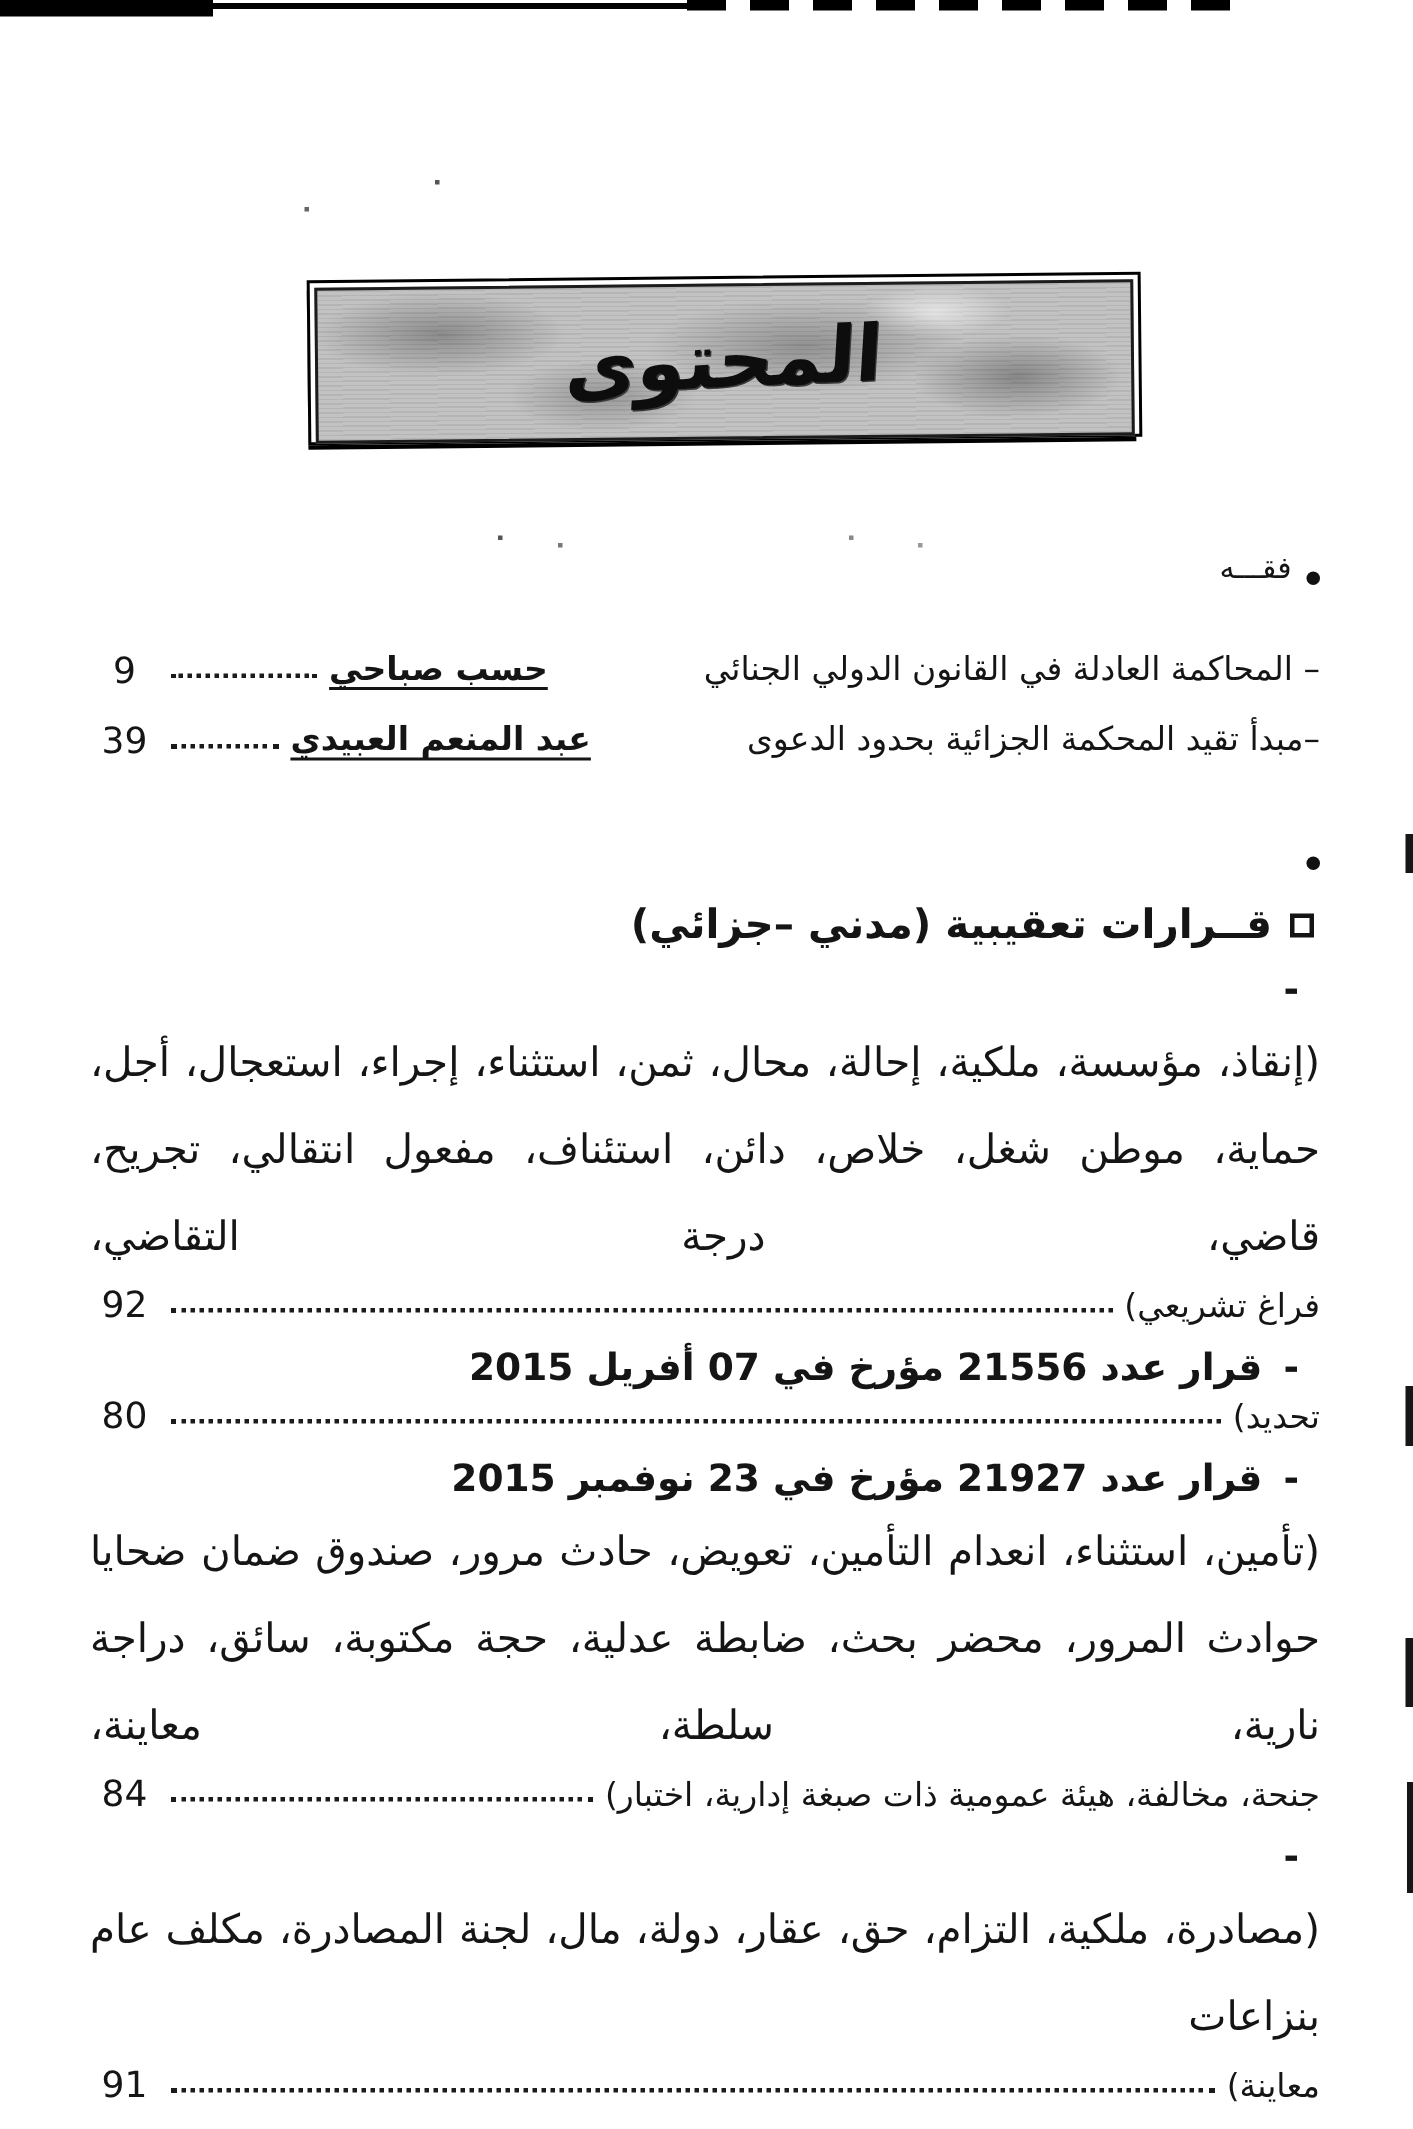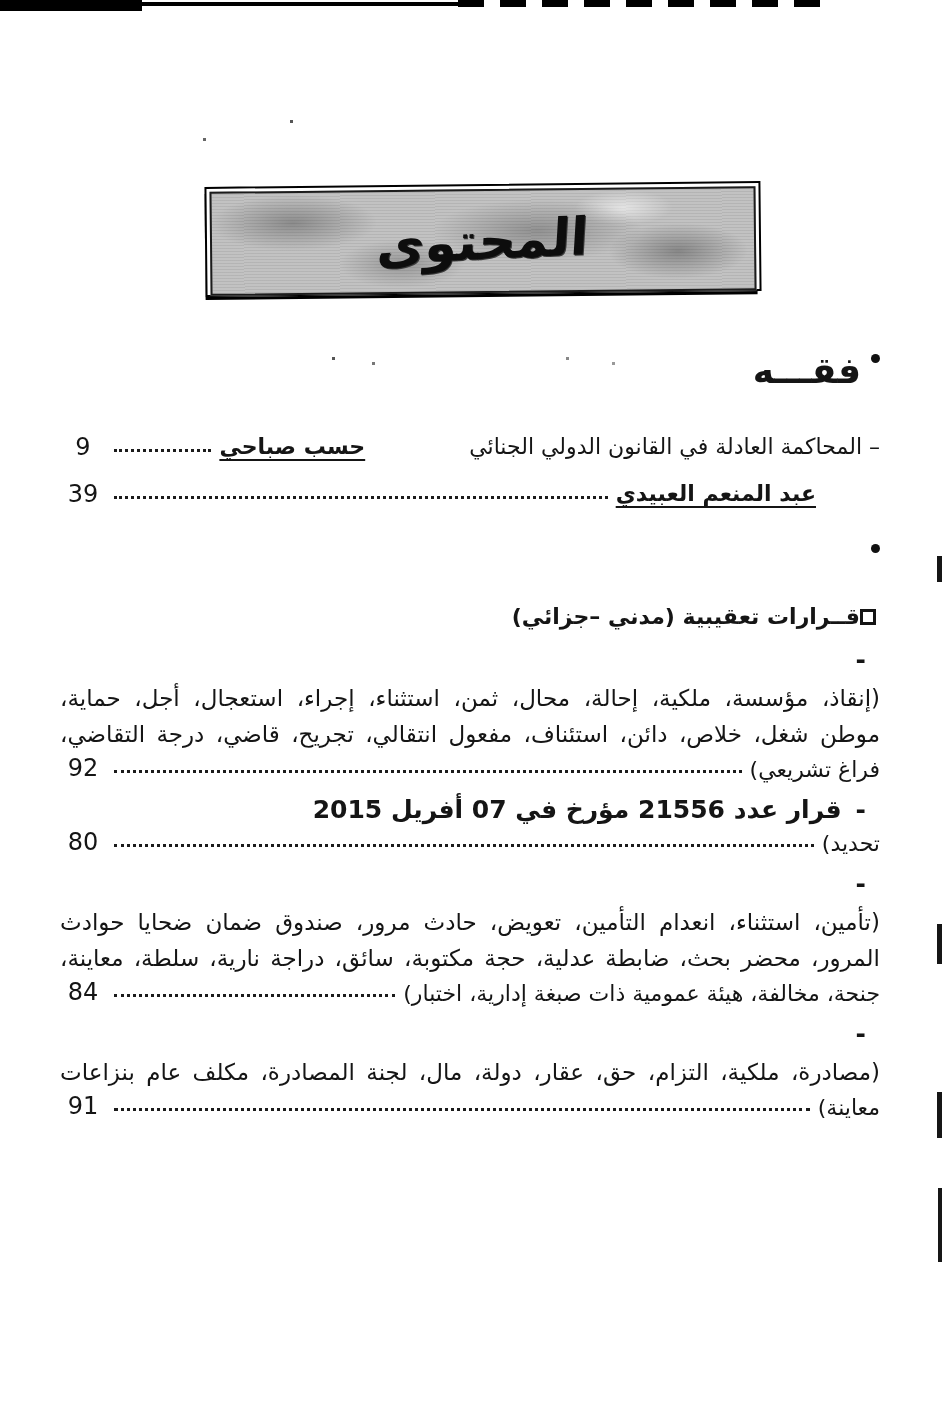--- a/index.html
+++ b/index.html
@@ -49,42 +49,42 @@
   }
   .doc-title{
     font-size:52px;font-weight:bold;color:#0d0d0d;
     transform:rotate(-2deg) skewX(-6deg);
     text-shadow:1px 1px 0 #3a3a3a;
     letter-spacing:-2px;
     line-height:1;
   }
   
   .content{position:absolute;top:348px;right:62px;left:60px;}
-  .sec-heading{display:flex;align-items:flex-start;gap:10px;
-    font-size:36px;font-weight:bold;height:40px;margin-top:2px;}
+  .sec-heading{display:flex;align-items:flex-end;gap:10px;
+    font-size:20px;font-weight:normal;height:40px;margin-top:2px;}
   .sec-heading.qadha{margin-top:30px;}
   .bullet-dot{flex:0 0 auto;width:9px;height:9px;background:#111;border-radius:50%;margin-top:4px;}
   .articles{margin-top:26px;}
   .article-row{display:flex;align-items:flex-end;height:47px;font-size:22px;}
   .art-title{flex:0 0 auto;white-space:nowrap;padding-bottom:4px;margin-left:40px;}
   .art-gap{flex:0 0 64px;}
   .art-author{flex:0 0 auto;white-space:nowrap;font-weight:bold;
     text-decoration:underline;text-decoration-thickness:2px;text-underline-offset:5px;
     padding-bottom:4px;}
   .leader{flex:1 1 auto;min-width:34px;border-bottom:3px dotted #1b1b1b;
     margin:0 8px 11px 8px;}
   .pg{flex:0 0 46px;text-align:center;font-size:24px;padding-bottom:2px;}
-  .sub-heading{display:flex;align-items:center;
-    font-size:22px;font-weight:bold;height:36px;margin-top:18px;margin-right:4px;}
+  .sub-heading{display:flex;align-items:center;gap:12px;
+    font-size:27px;font-weight:bold;height:36px;margin-top:18px;margin-right:4px;}
   .bullet-square{flex:0 0 auto;width:10px;height:10px;border:3px solid #141414;margin-top:2px;}
   .decision{margin-top:8px;}
   .dec-header{display:flex;align-items:center;gap:14px;
     font-size:25px;font-weight:bold;height:34px;padding-right:14px;}
   .dec-dash{font-weight:bold;}
-  .kw{margin-top:4px;font-size:23px;line-height:36px;
+  .kw{margin-top:4px;font-size:27px;line-height:58px;
     text-align:justify;text-align-last:justify;}
   .kw-tail{display:flex;align-items:flex-end;height:32px;font-size:22px;}
   .kw-tail-text{flex:0 0 auto;white-space:nowrap;padding-bottom:2px;}
 </style>
 </head>
 <body>
 
 <div class="page">
 
   <div class="scan-strip strip-a"></div>
@@ -111,20 +111,21 @@
 
     <div class="articles">
       <div class="article-row">
         <span class="art-title">– المحاكمة العادلة في القانون الدولي الجنائي</span>
         <span class="art-gap"></span>
         <span class="art-author">حسب صباحي</span>
         <span class="leader"></span>
         <span class="pg">9</span>
       </div>
       <div class="article-row">
+        <span class="art-title">–مبدأ تقيد المحكمة الجزائية بحدود الدعوى</span>
         <span class="art-gap"></span>
         <span class="art-author">عبد المنعم العبيدي</span>
         <span class="leader"></span>
         <span class="pg">39</span>
       </div>
     </div>
 
     <div class="sec-heading qadha">
       <span class="bullet-dot"></span>
     </div>
@@ -154,20 +155,21 @@
       <div class="kw-tail">
         <span class="kw-tail-text">تحديد)</span>
         <span class="leader"></span>
         <span class="pg">80</span>
       </div>
     </div>
 
     <div class="decision">
       <div class="dec-header">
         <span class="dec-dash">-</span>
+        <span>قرار عدد 21927 مؤرخ في 23 نوفمبر 2015</span>
       </div>
       <div class="kw">(تأمين، استثناء، انعدام التأمين، تعويض، حادث مرور، صندوق ضمان ضحايا حوادث المرور، محضر بحث، ضابطة عدلية، حجة مكتوبة، سائق، دراجة نارية، سلطة، معاينة،</div>
       <div class="kw-tail">
         <span class="kw-tail-text">جنحة، مخالفة، هيئة عمومية ذات صبغة إدارية، اختبار)</span>
         <span class="leader"></span>
         <span class="pg">84</span>
       </div>
     </div>
 
     <div class="decision">

